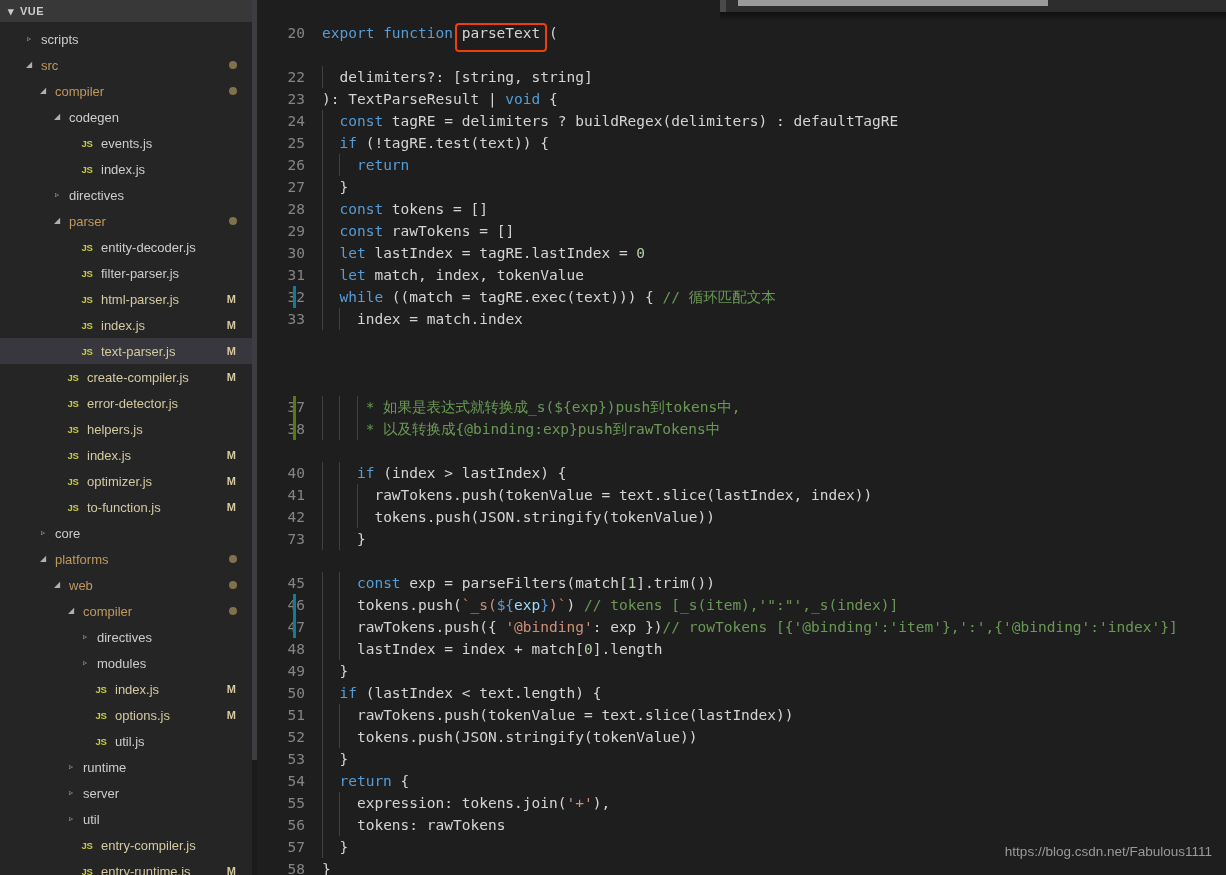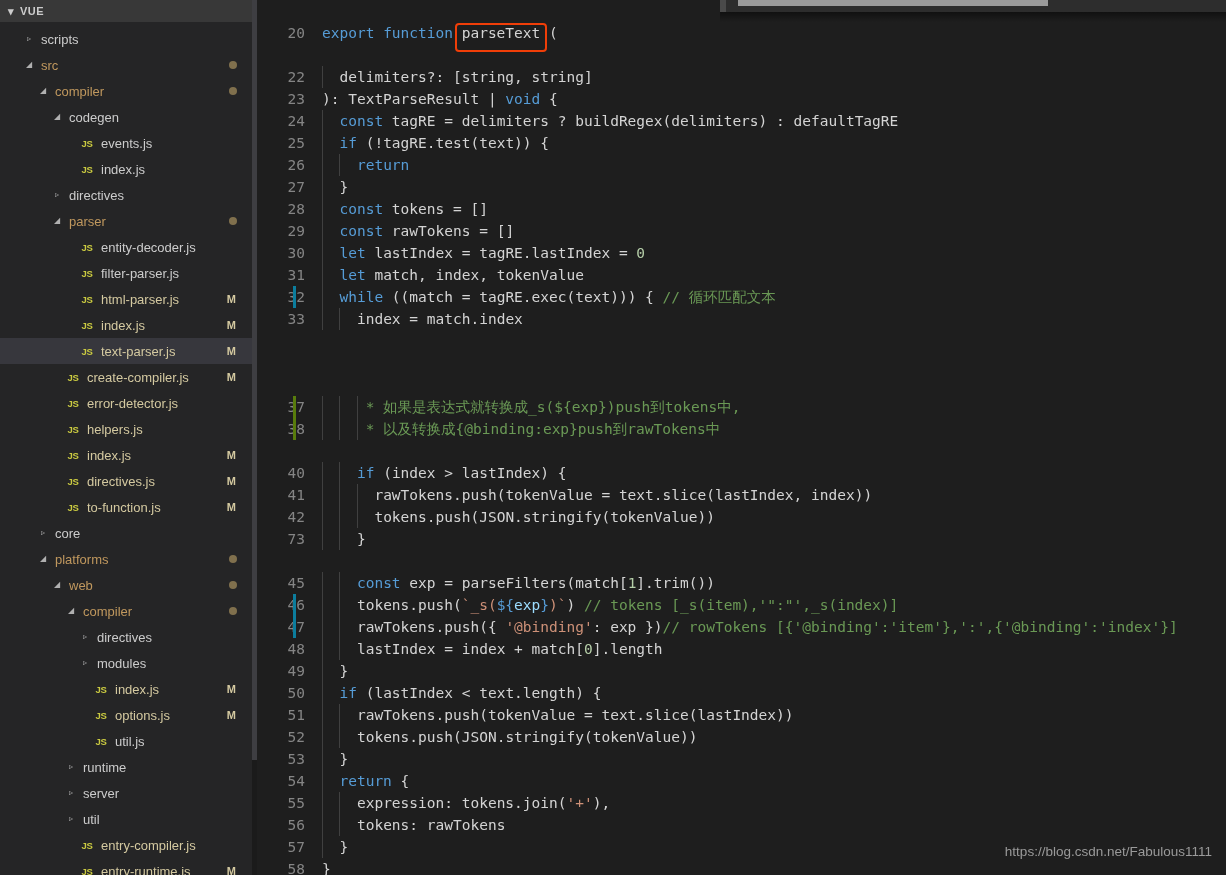--- a/index.html
+++ b/index.html
@@ -232,21 +232,21 @@
           <span class="ind" style="width: 50px;"></span>
           <span class="twisty spacer"></span>
           <span class="jsicon">JS</span>
           <span class="lbl file mod">index.js</span>
           <span class="badge-m">M</span>
         </div>
         <div class="row">
           <span class="ind" style="width: 50px;"></span>
           <span class="twisty spacer"></span>
           <span class="jsicon">JS</span>
-          <span class="lbl file mod">directives.js</span>
+          <span class="lbl file mod">optimizer.js</span>
           <span class="badge-m">M</span>
         </div>
         <div class="row">
           <span class="ind" style="width: 50px;"></span>
           <span class="twisty spacer"></span>
           <span class="jsicon">JS</span>
           <span class="lbl file mod">to-function.js</span>
           <span class="badge-m">M</span>
         </div>
         <div class="row">

